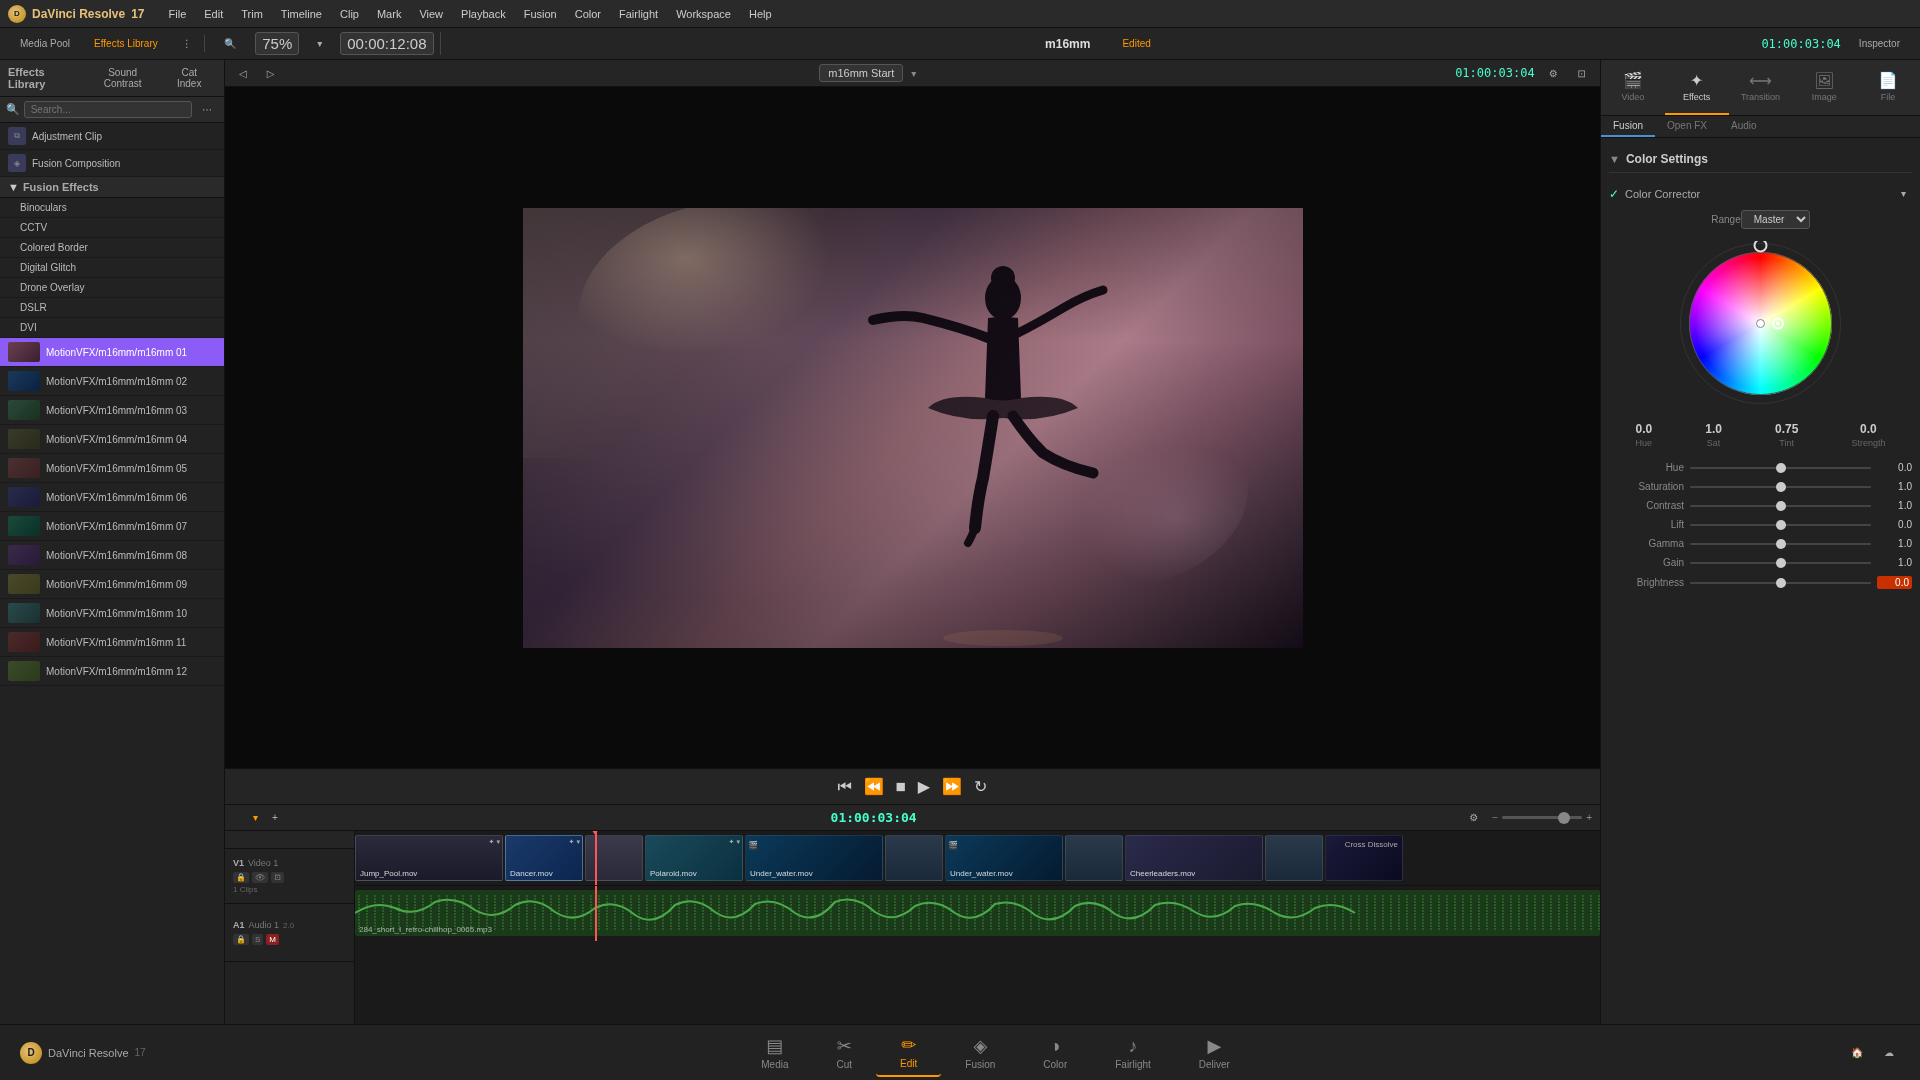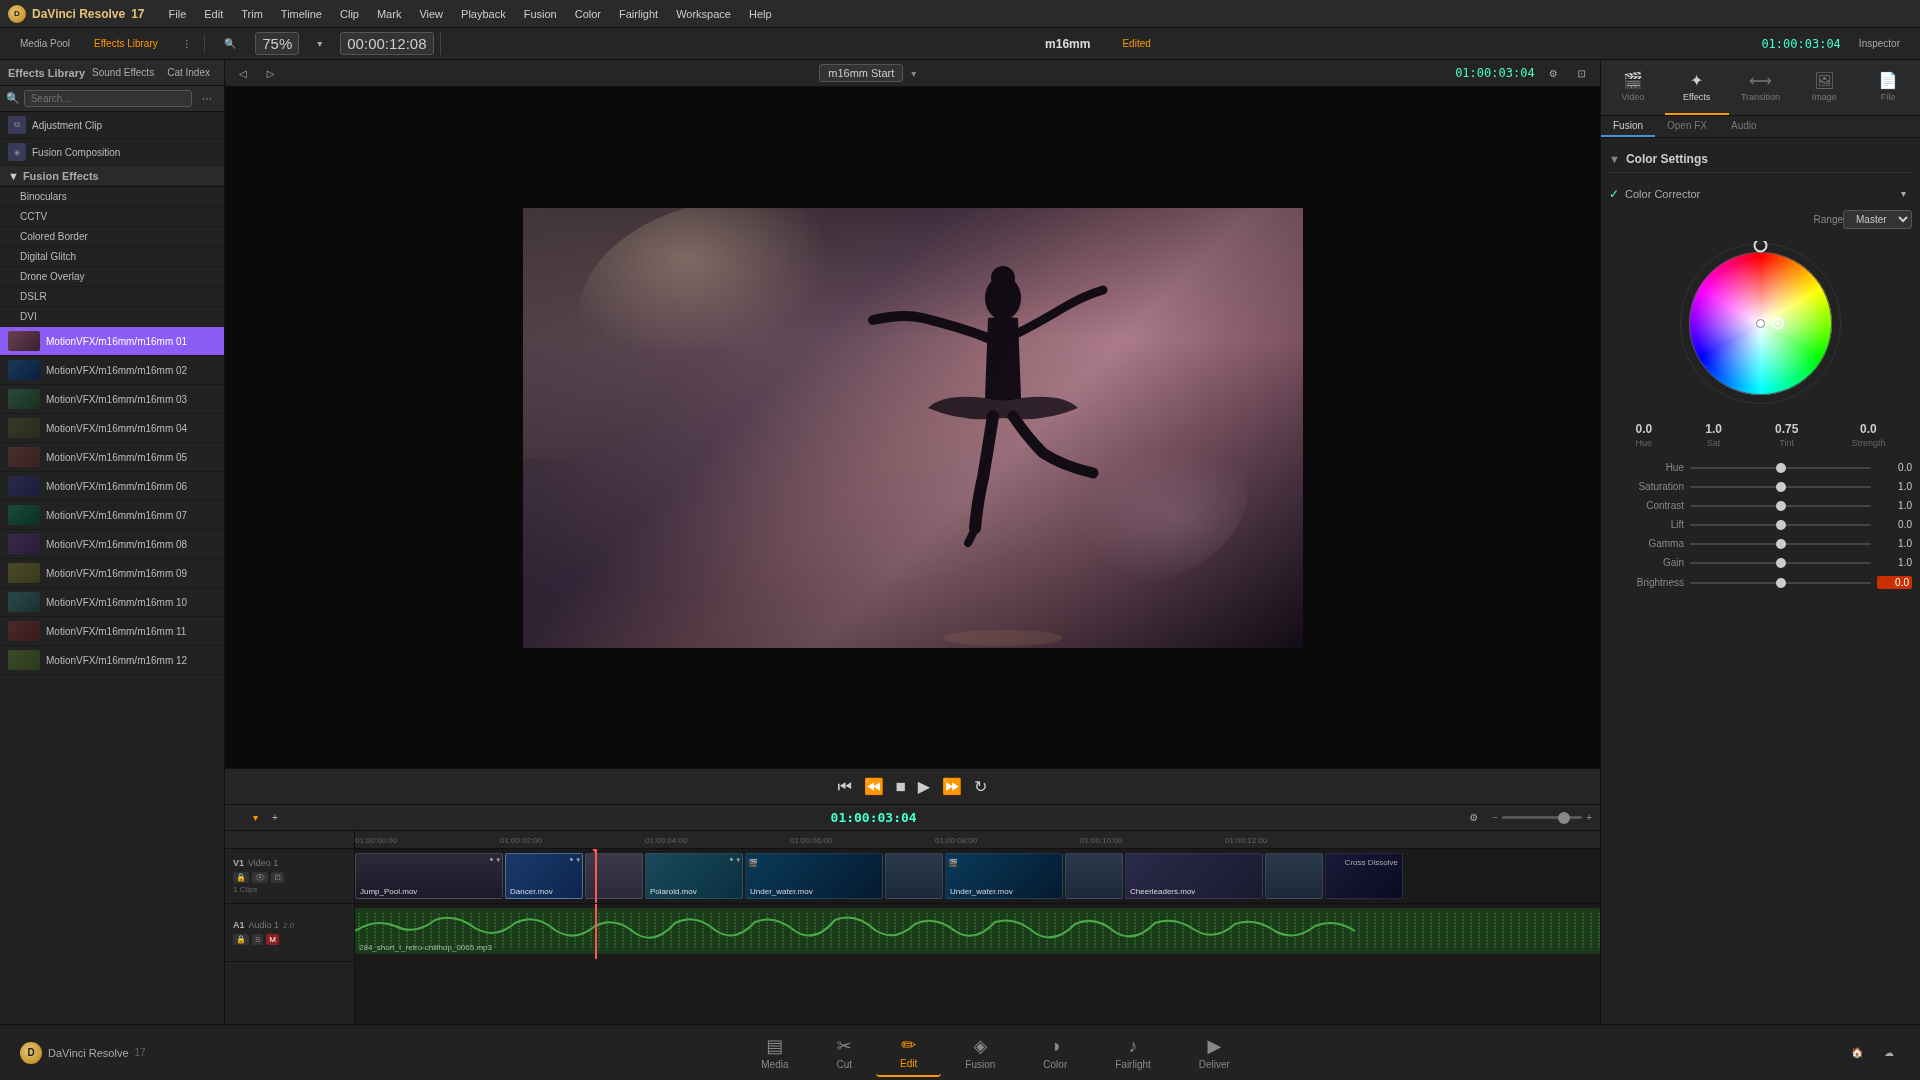--- a/index.html
+++ b/index.html
@@ -379,21 +379,21 @@
     .cs-title { color: #ccc; font-size: 12px; font-weight: 600; }
 
     .cc-row {
       display: flex; align-items: center; justify-content: space-between;
       padding: 4px 0;
     }
     .cc-name { color: #aaa; font-size: 11px; }
     .cc-check { color: #4fc; font-size: 12px; }
 
     .range-row {
-      display: flex; align-items: center; justify-content: flex-end;
+      display: flex; align-items: center; justify-content: center;
       padding: 4px 0; margin-bottom: 8px;
     }
     .range-label { color: #888; font-size: 10px; }
     .range-select {
       background: #333; border: 1px solid #555; border-radius: 3px;
       color: #ccc; font-size: 10px; padding: 2px 8px; cursor: pointer;
     }
 
     
     .color-wheel-container {
@@ -513,21 +513,21 @@
     <span class="timecode">01:00:03:04</span>
     <button class="toolbar-btn">Inspector</button>
   </div>
 </div>
 
 <div class="main-area">
 
   <div class="left-panel">
     <div class="left-panel-header">
       <span class="panel-title">Effects Library</span>
-      <button class="toolbar-btn">Sound Effects</button>
+      <button class="toolbar-btn">Sound Contrast</button>
       <button class="toolbar-btn">Cat Index</button>
     </div>
     <div class="search-bar">
       <span>🔍</span>
       <input class="search-input" type="text" placeholder="Search..." style="">
       <button class="toolbar-btn">⋯</button>
     </div>
 
     <div class="panel-item">
       <div class="item-icon-box" style="background:#3a3a5a;">⧉</div>
@@ -743,29 +743,20 @@
                 <button class="track-icon-btn">🔒</button>
                 <button class="track-icon-btn">S</button>
                 <button class="track-icon-btn m-btn">M</button>
               </div>
             </div>
           </div>
         </div>
 
         <div class="timeline-content">
 
-          <div class="timeline-ruler">
-            <span class="ruler-tick" style="left:0;position:absolute;">01:00:00:00</span>
-            <span class="ruler-tick" style="left:145px;position:absolute;">01:00:02:00</span>
-            <span class="ruler-tick" style="left:290px;position:absolute;">01:00:04:00</span>
-            <span class="ruler-tick" style="left:435px;position:absolute;">01:00:06:00</span>
-            <span class="ruler-tick" style="left:580px;position:absolute;">01:00:08:00</span>
-            <span class="ruler-tick" style="left:725px;position:absolute;">01:00:10:00</span>
-            <span class="ruler-tick" style="left:870px;position:absolute;">01:00:12:00</span>
-          </div>
 
           <div class="video-track-area">
 
             <div class="playhead" style="left:240px;">
               <div class="playhead-marker"></div>
             </div>
 
             <div class="clip clip-dark" style="left:0;width:148px;top:4px;">
               <div style="width:100%;height:100%;background:linear-gradient(to bottom, #2a2a3a 0%, #1a1a2a 100%);display:flex;align-items:flex-end;padding:2px 4px;">
                 <span class="clip-label">Jump_Pool.mov</span>

